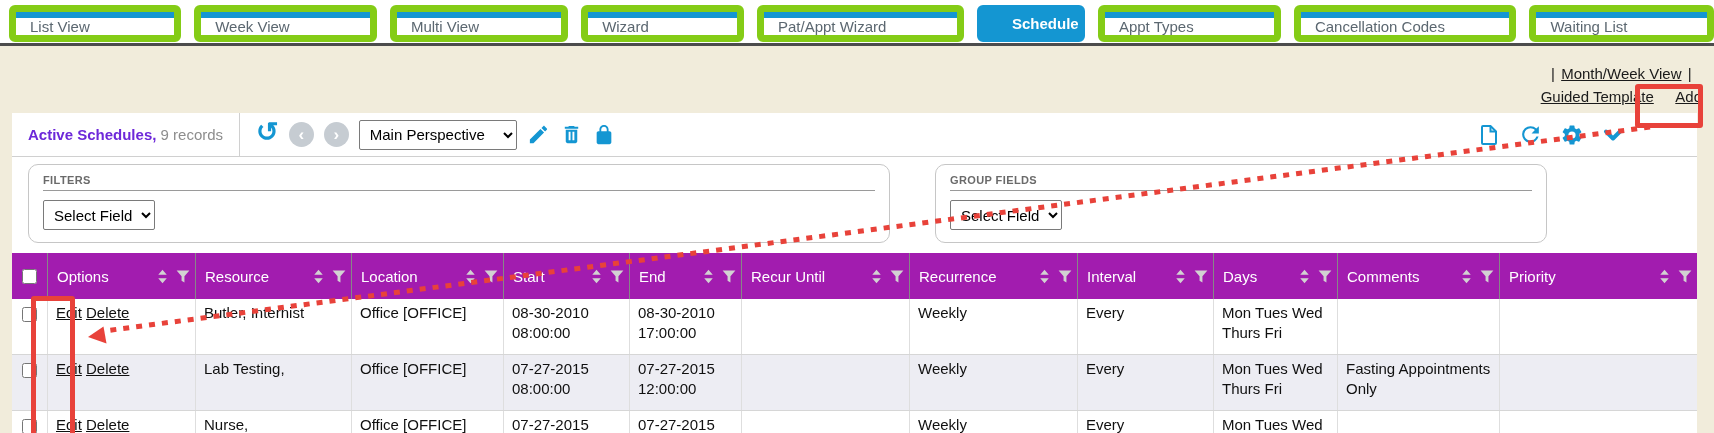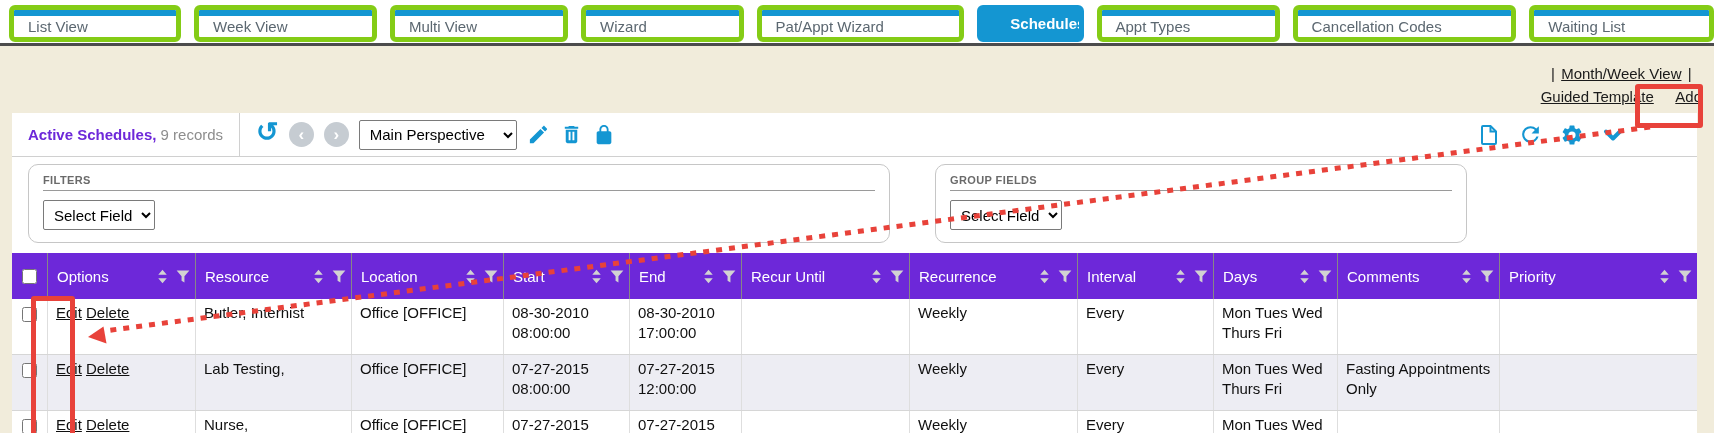--- a/index.html
+++ b/index.html
@@ -5,21 +5,21 @@
   * { margin:0; padding:0; box-sizing:border-box; }
   html,body { width:1714px; height:433px; overflow:hidden; }
   body { font-family:"Liberation Sans", sans-serif; background:#f1ecdb; position:relative; }
 
   
   .tabbar { position:absolute; left:0; top:0; width:1714px; height:46px;
             background:#ffffff; border-bottom:3px solid #4c4c4c;
             display:flex; align-items:flex-start; gap:13px; padding:5px 0 0 9px; }
   .tab { height:37px; border-radius:6px; display:flex; align-items:center;
          font-size:15px; color:#5b6770; background:#fff;
-         border:5px solid #84cc16; position:relative; overflow:hidden; padding-top:5px;gap:48px; }
+         border:7px solid #84cc16; position:relative; overflow:hidden; padding-top:5px;gap:48px; }
   .tab::before { content:""; position:absolute; left:0; top:0; right:0; height:6px; background:var(--blue); }
   .tab .tlabel { padding:0 12px 0 14px; white-space:nowrap; }
   .tab .tsep { width:1px; height:24px; background:#d4d4d4; }
   .tab .ticon { width:38px; display:flex; justify-content:center; align-items:center; }
   .tab.active { background:var(--blue); border-color:var(--blue); color:#fff; font-weight:bold; padding-top:0; }
   .tab.active::before { display:none; }
   .tab.active .tlabel { padding:0 28px; }
 
   :root { --blue:#1496d2; --red:#e8423a; }
 
@@ -48,29 +48,29 @@
   .persp-select { width:158px; }
   .tb-right { margin-left:auto; display:flex; align-items:center; gap:17px; padding-right:72px; }
   .blue-fill { fill:var(--blue); }
   .blue-stroke { stroke:var(--blue); fill:none; }
 
   
   .filters-section { position:relative; height:96px; }
   .filter-box { position:absolute; top:7px; height:79px; border:1px solid #c6c6c6; border-radius:10px;
                 padding:9px 14px 12px 14px; background:#fff; }
   .fb-filters { left:16px; width:862px; }
-  .fb-group { left:923px; width:532px; }
+  .fb-group { left:923px; width:612px; }
   .fb-label { font-size:11px; font-weight:bold; color:#6a6a6a; letter-spacing:.4px;
               border-bottom:1px solid #9a9a9a; padding-bottom:4px; }
   .fb-select { margin-top:9px; width:112px; }
 
   
   .trow { display:grid;
           grid-template-columns:36px 148px 156px 152px 126px 112px 168px 168px 136px 124px 162px minmax(0,1fr); }
-  .thead { background:#6d28d9; height:46px; }
+  .thead { background:#a21caf; height:46px; }
   .th { display:flex; align-items:center; padding:0 4px 0 9px; border-right:1px solid #878787;
         color:#fff; font-size:15px; overflow:hidden; white-space:nowrap; }
   .th:last-child { border-right:none; }
   .th-icons { margin-left:auto; display:flex; align-items:center; gap:5px; padding-left:4px; }
   .th-check { justify-content:center; padding:0; }
   .body-row { height:56px; border-bottom:1px solid #d6d6d6; background:#fff; }
   .body-row.alt { background:#ededf3; }
   .td { padding:4px 8px; border-right:1px solid #dedede; font-size:15px; line-height:20px;
         color:#101010; overflow:hidden; }
   .td:last-child { border-right:none; }

